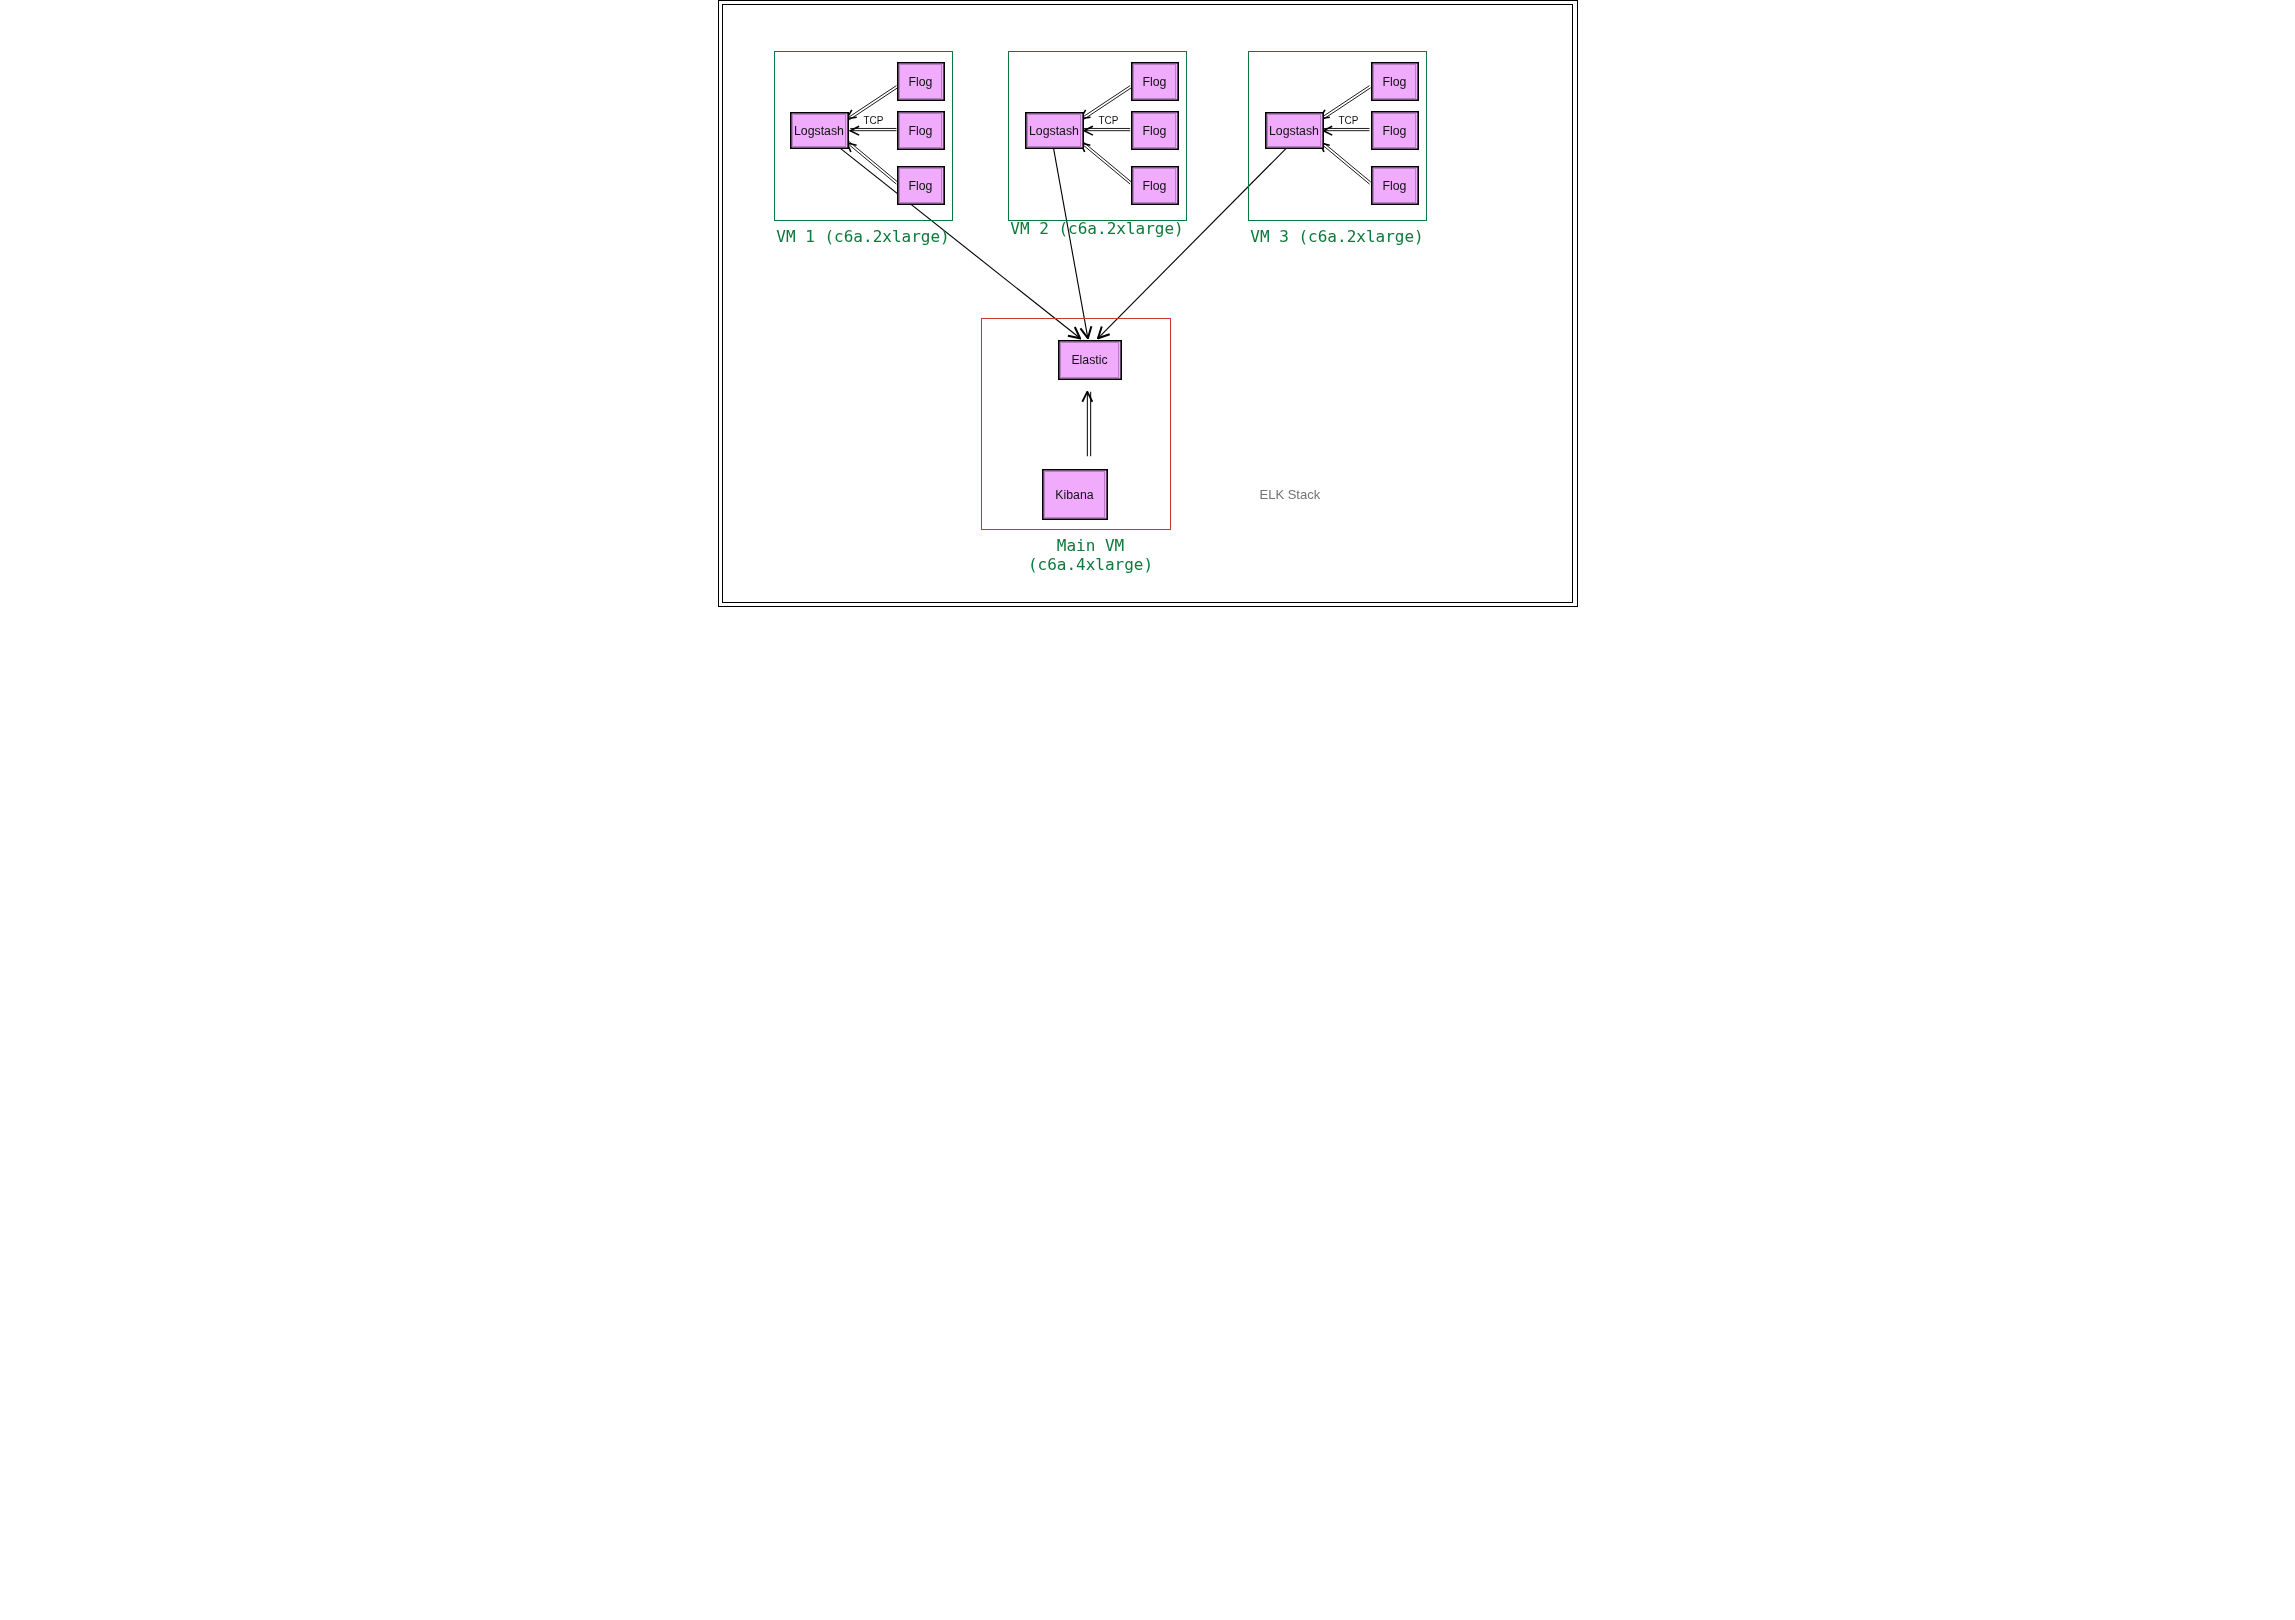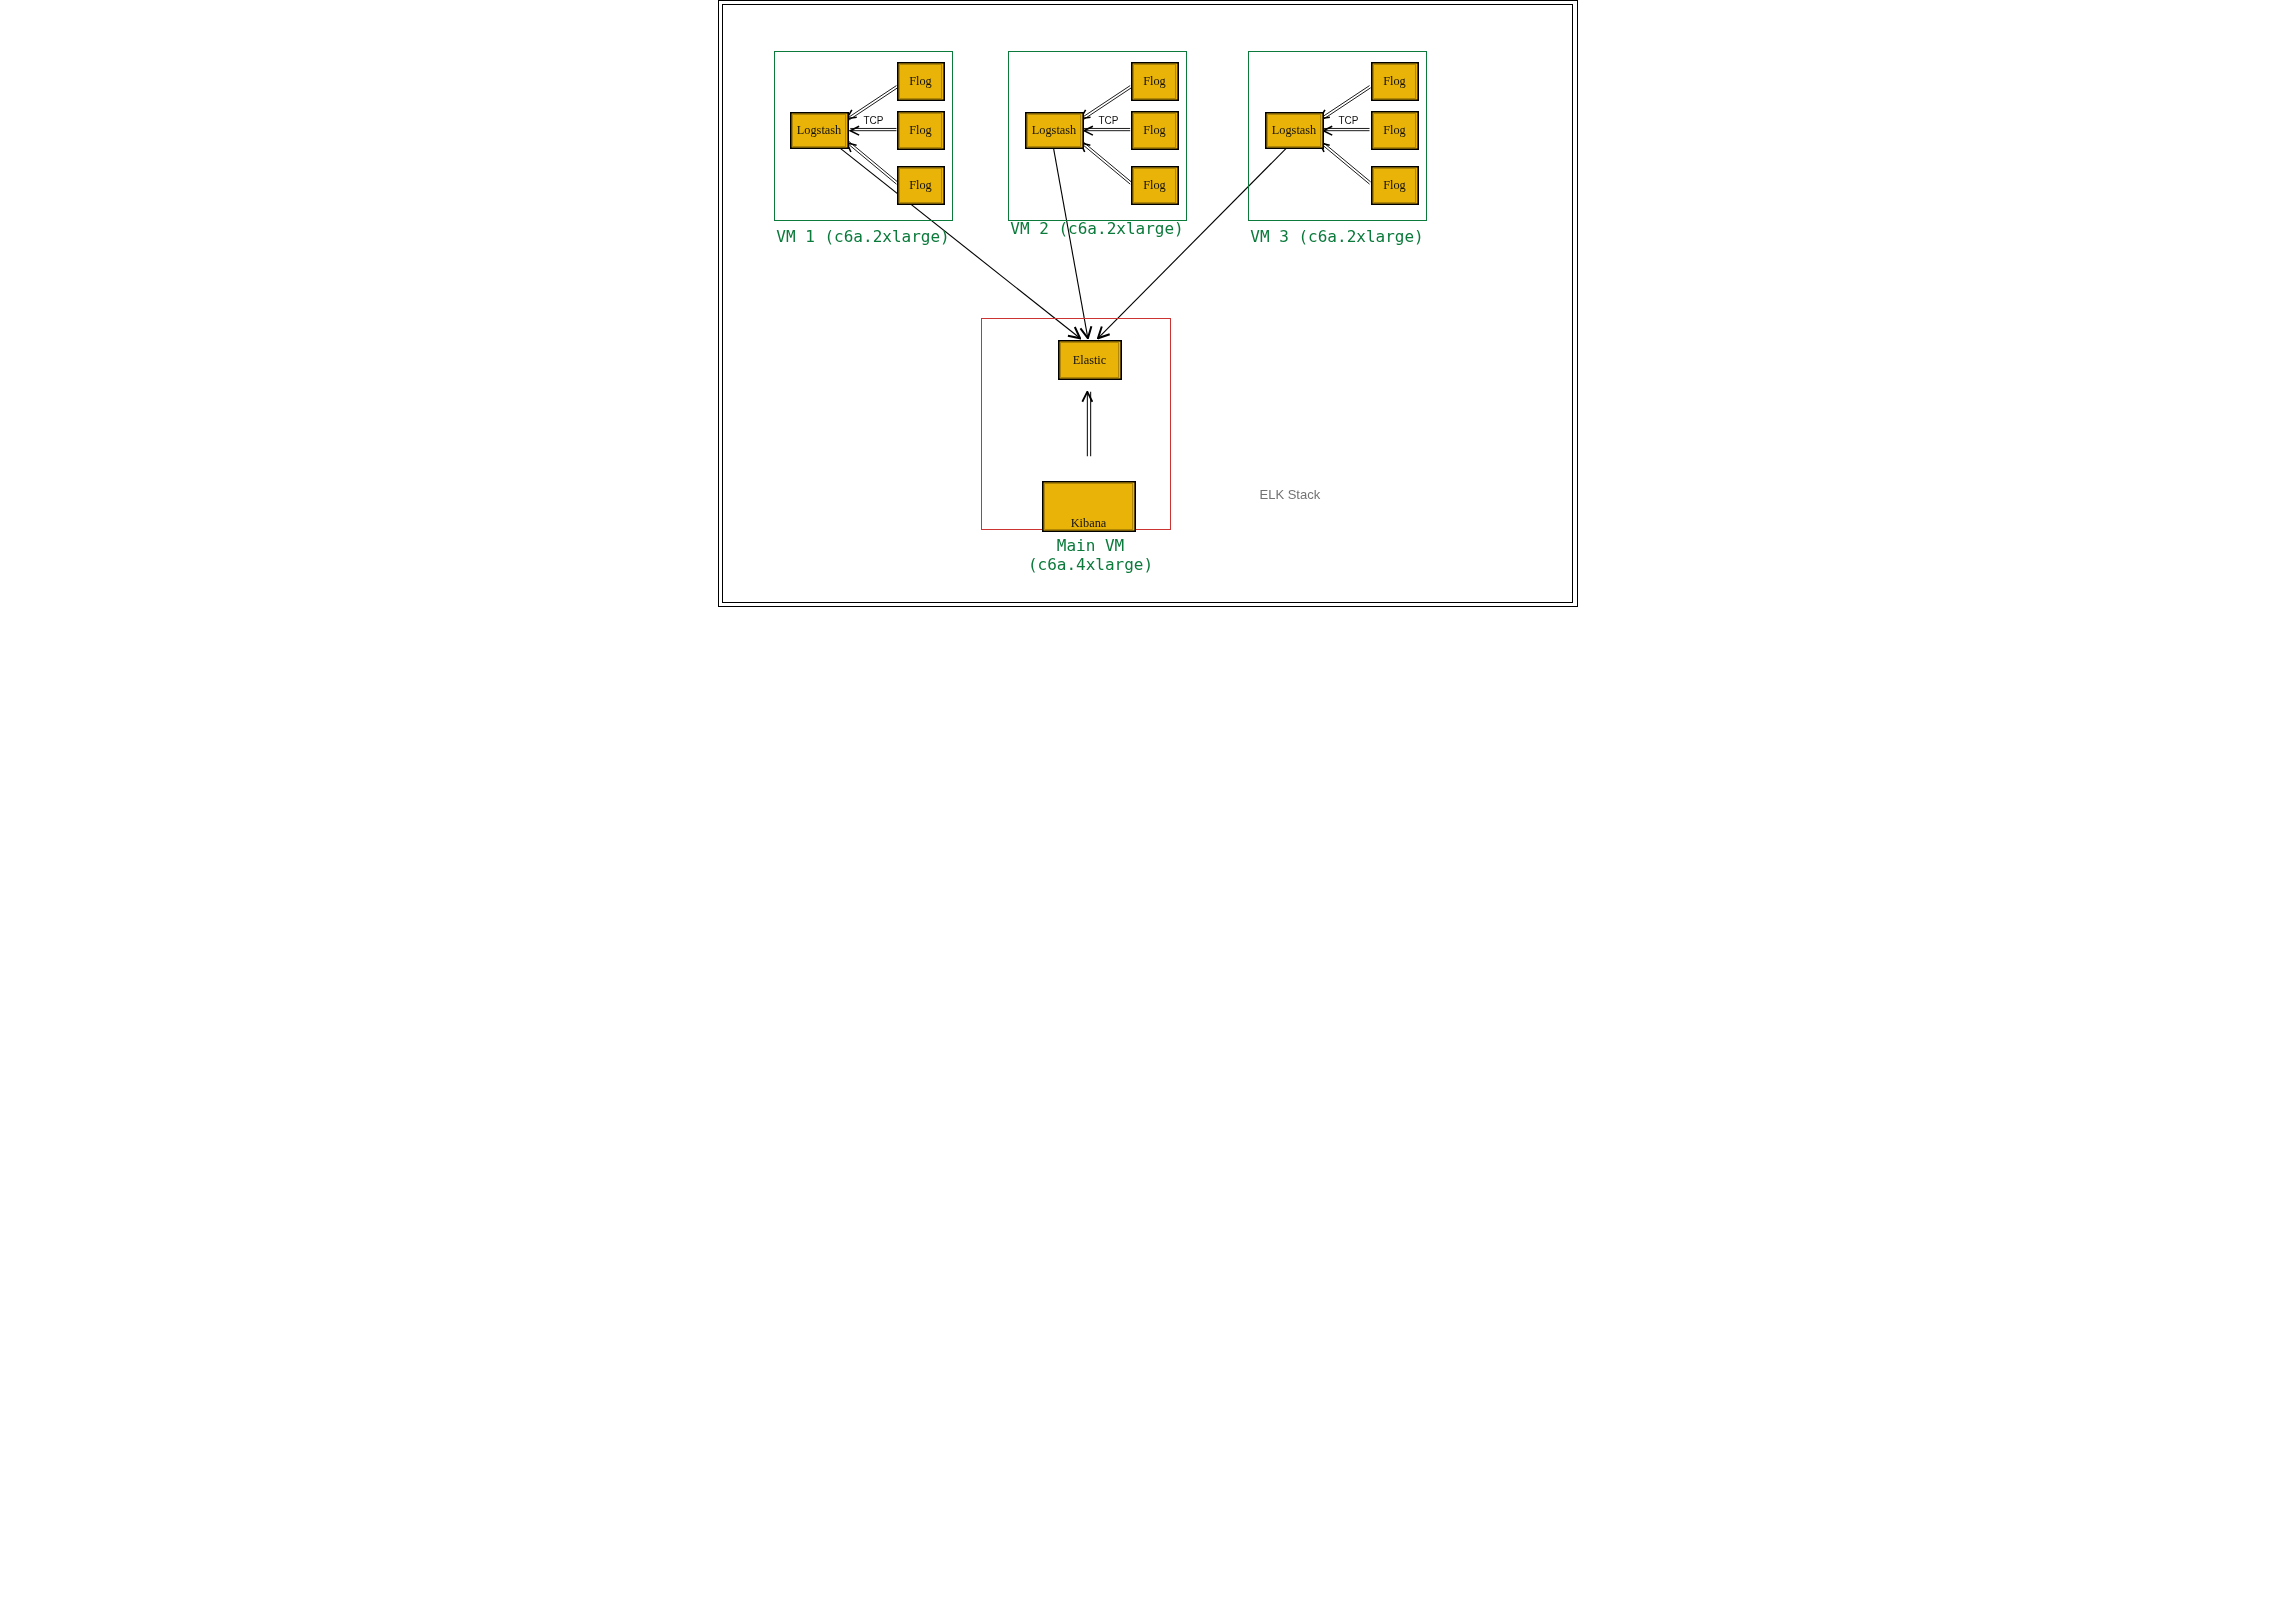--- a/index.html
+++ b/index.html
@@ -29,31 +29,30 @@
     box-sizing: border-box;
   }
   .main-box {
     position: absolute;
     border: 1.1px solid #c33;
     box-sizing: border-box;
   }
   .node {
     position: absolute;
     border: 1.4px solid #000;
-    background: #eab308;
+    background: #f0abfc;
     box-sizing: border-box;
     display: flex;
     align-items: center;
     justify-content: center;
     font-size: 12.3px;
     color: #111;
     text-align: center;
     
     box-shadow: 0 0 0 0.6px #000 inset;
-    font-family: Liberation Serif, serif;
   }
   .node::after {
     
     content: "";
     position: absolute;
     inset: 1.1px;
     border: 0.6px solid rgba(0,0,0,0.25);
     pointer-events: none;
   }
   .vm-label {
@@ -179,20 +178,20 @@
   <div class="node" style="left:652px; top:165px; width:48px; height:39px;">
     <span>Flog</span>
   </div>
   <div class="edge-label" style="left:620px; top:114px;">TCP</div>
   <div class="vm-label" style="left:529px; top:226px; width:179px;">VM 3 (c6a.2xlarge)</div>
 
   <div class="main-box" style="left:262px; top:317px; width:190px; height:212px;"></div>
   <div class="node" style="left:339px; top:339px; width:64px; height:40px;">
     <span>Elastic</span>
   </div>
-  <div class="node" style="left:323px; top:480px; width:94px; height:51px;align-items:flex-end;">
+  <div class="node" style="left:323px; top:468px; width:66px; height:51px;">
     <span>Kibana</span>
   </div>
   <div class="vm-label" style="left:277px; top:535px; width:190px;">Main VM (c6a.4xlarge)</div>
 
   <div class="title" style="left:541px; top:486px;">ELK Stack</div>
 </div>
 
 
 </body></html>

